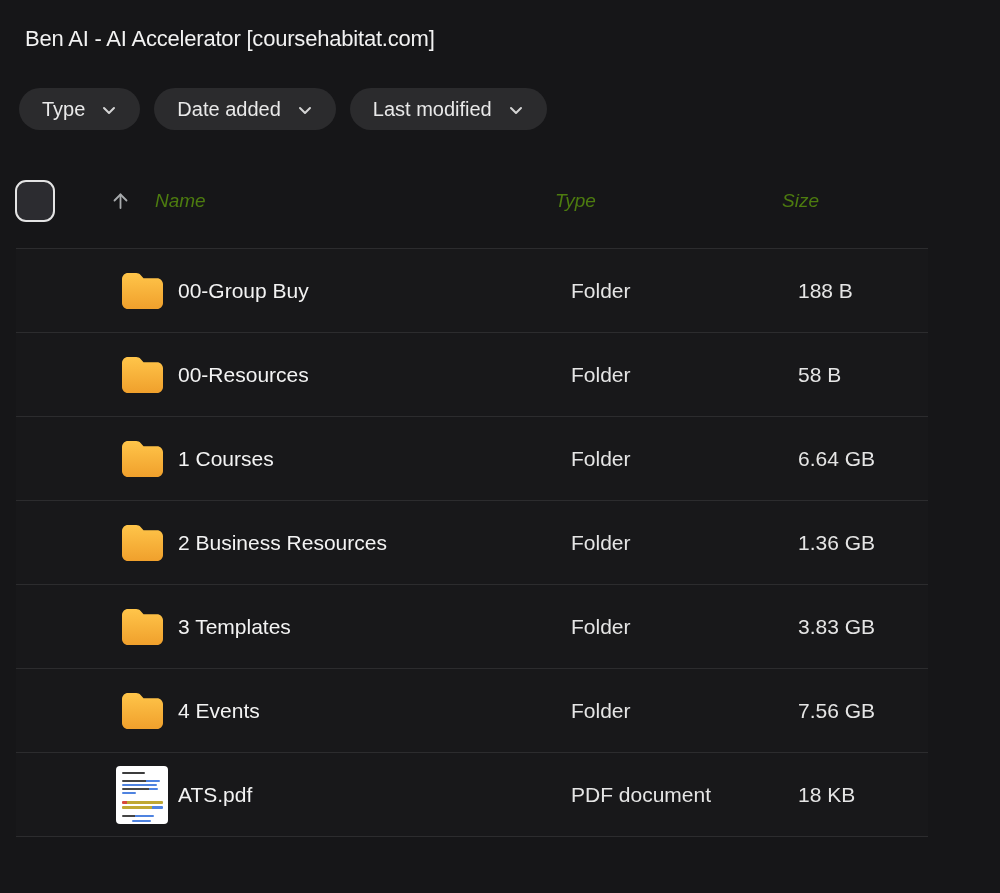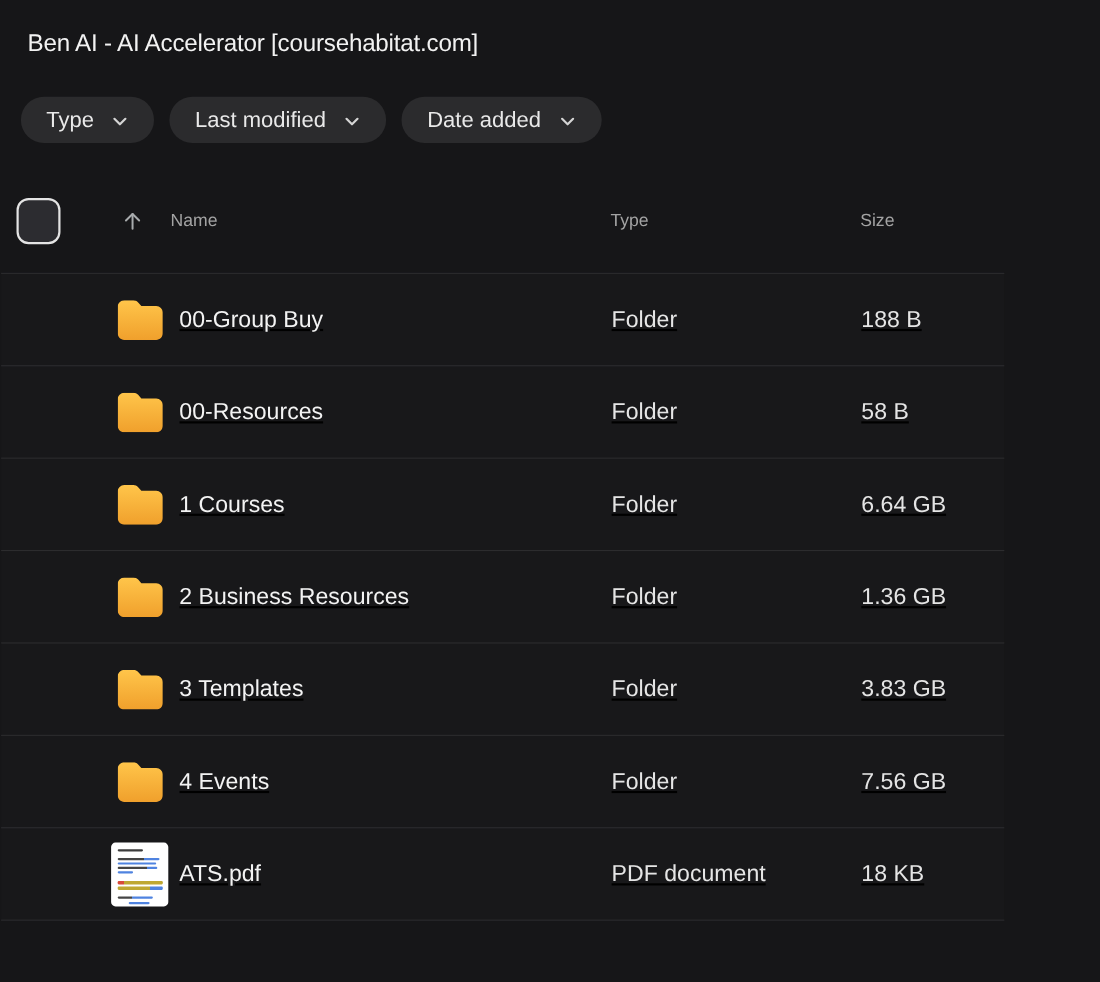--- a/index.html
+++ b/index.html
@@ -39,32 +39,31 @@
   }
   .select-all {
     position:absolute; left:15px; top:0;
     width:40px; height:42px;
     border:2px solid #e4e4e4; border-radius:11px;
     background:#2c2c30; cursor:pointer;
   }
   .sort-arrow { position:absolute; left:110px; top:10px; cursor:pointer; }
   .hcol {
     position:absolute; top:0; line-height:42px;
-    font-size:16px; color:#a3a3a3; cursor:pointer;
+    font-size:19px; color:#4d7c0f; cursor:pointer;font-style:italic;
   }
   .hcol-name { left:155px; }
   .hcol-type { left:555px; }
   .hcol-size { left:782px; }
 
   
   .file-table {
-    position:absolute; top:248px; left:1px; width:912px;
+    position:absolute; top:248px; left:16px; width:912px;
     border-top:1px solid #2c2c2e;
     background:#18181a;
-    text-decoration:underline;
   }
   .file-row {
     height:84px;
     border-bottom:1px solid #2c2c2e;
     display:grid;
     grid-template-columns:90px 72px 381px 227px 230px;
     align-items:center;
     cursor:pointer;
   }
   .cell-icon { display:flex; justify-content:center; align-items:center; }
@@ -106,27 +105,27 @@
 <div class="page-title">Ben AI - AI Accelerator [coursehabitat.com]</div>
 
 <div class="filter-chips">
   <button class="chip">
     <span>Type</span>
     <svg width="14" height="9" viewBox="0 0 14 9">
       <polyline points="2,2 7,7 12,2" fill="none" stroke="#d4d4d4" stroke-width="2" stroke-linecap="round" stroke-linejoin="round"></polyline>
     </svg>
   </button>
   <button class="chip">
-    <span>Last modified</span>
+    <span>Date added</span>
     <svg width="14" height="9" viewBox="0 0 14 9">
       <polyline points="2,2 7,7 12,2" fill="none" stroke="#d4d4d4" stroke-width="2" stroke-linecap="round" stroke-linejoin="round"></polyline>
     </svg>
   </button>
   <button class="chip">
-    <span>Date added</span>
+    <span>Last modified</span>
     <svg width="14" height="9" viewBox="0 0 14 9">
       <polyline points="2,2 7,7 12,2" fill="none" stroke="#d4d4d4" stroke-width="2" stroke-linecap="round" stroke-linejoin="round"></polyline>
     </svg>
   </button>
 </div>
 
 <div class="table-header">
   <div class="select-all" role="checkbox" aria-checked="false"></div>
   <svg class="sort-arrow" width="21" height="21" viewBox="0 0 21 21">
     <line x1="10.5" y1="18" x2="10.5" y2="4.5" stroke="#a8abad" stroke-width="1.8" stroke-linecap="round"></line>

